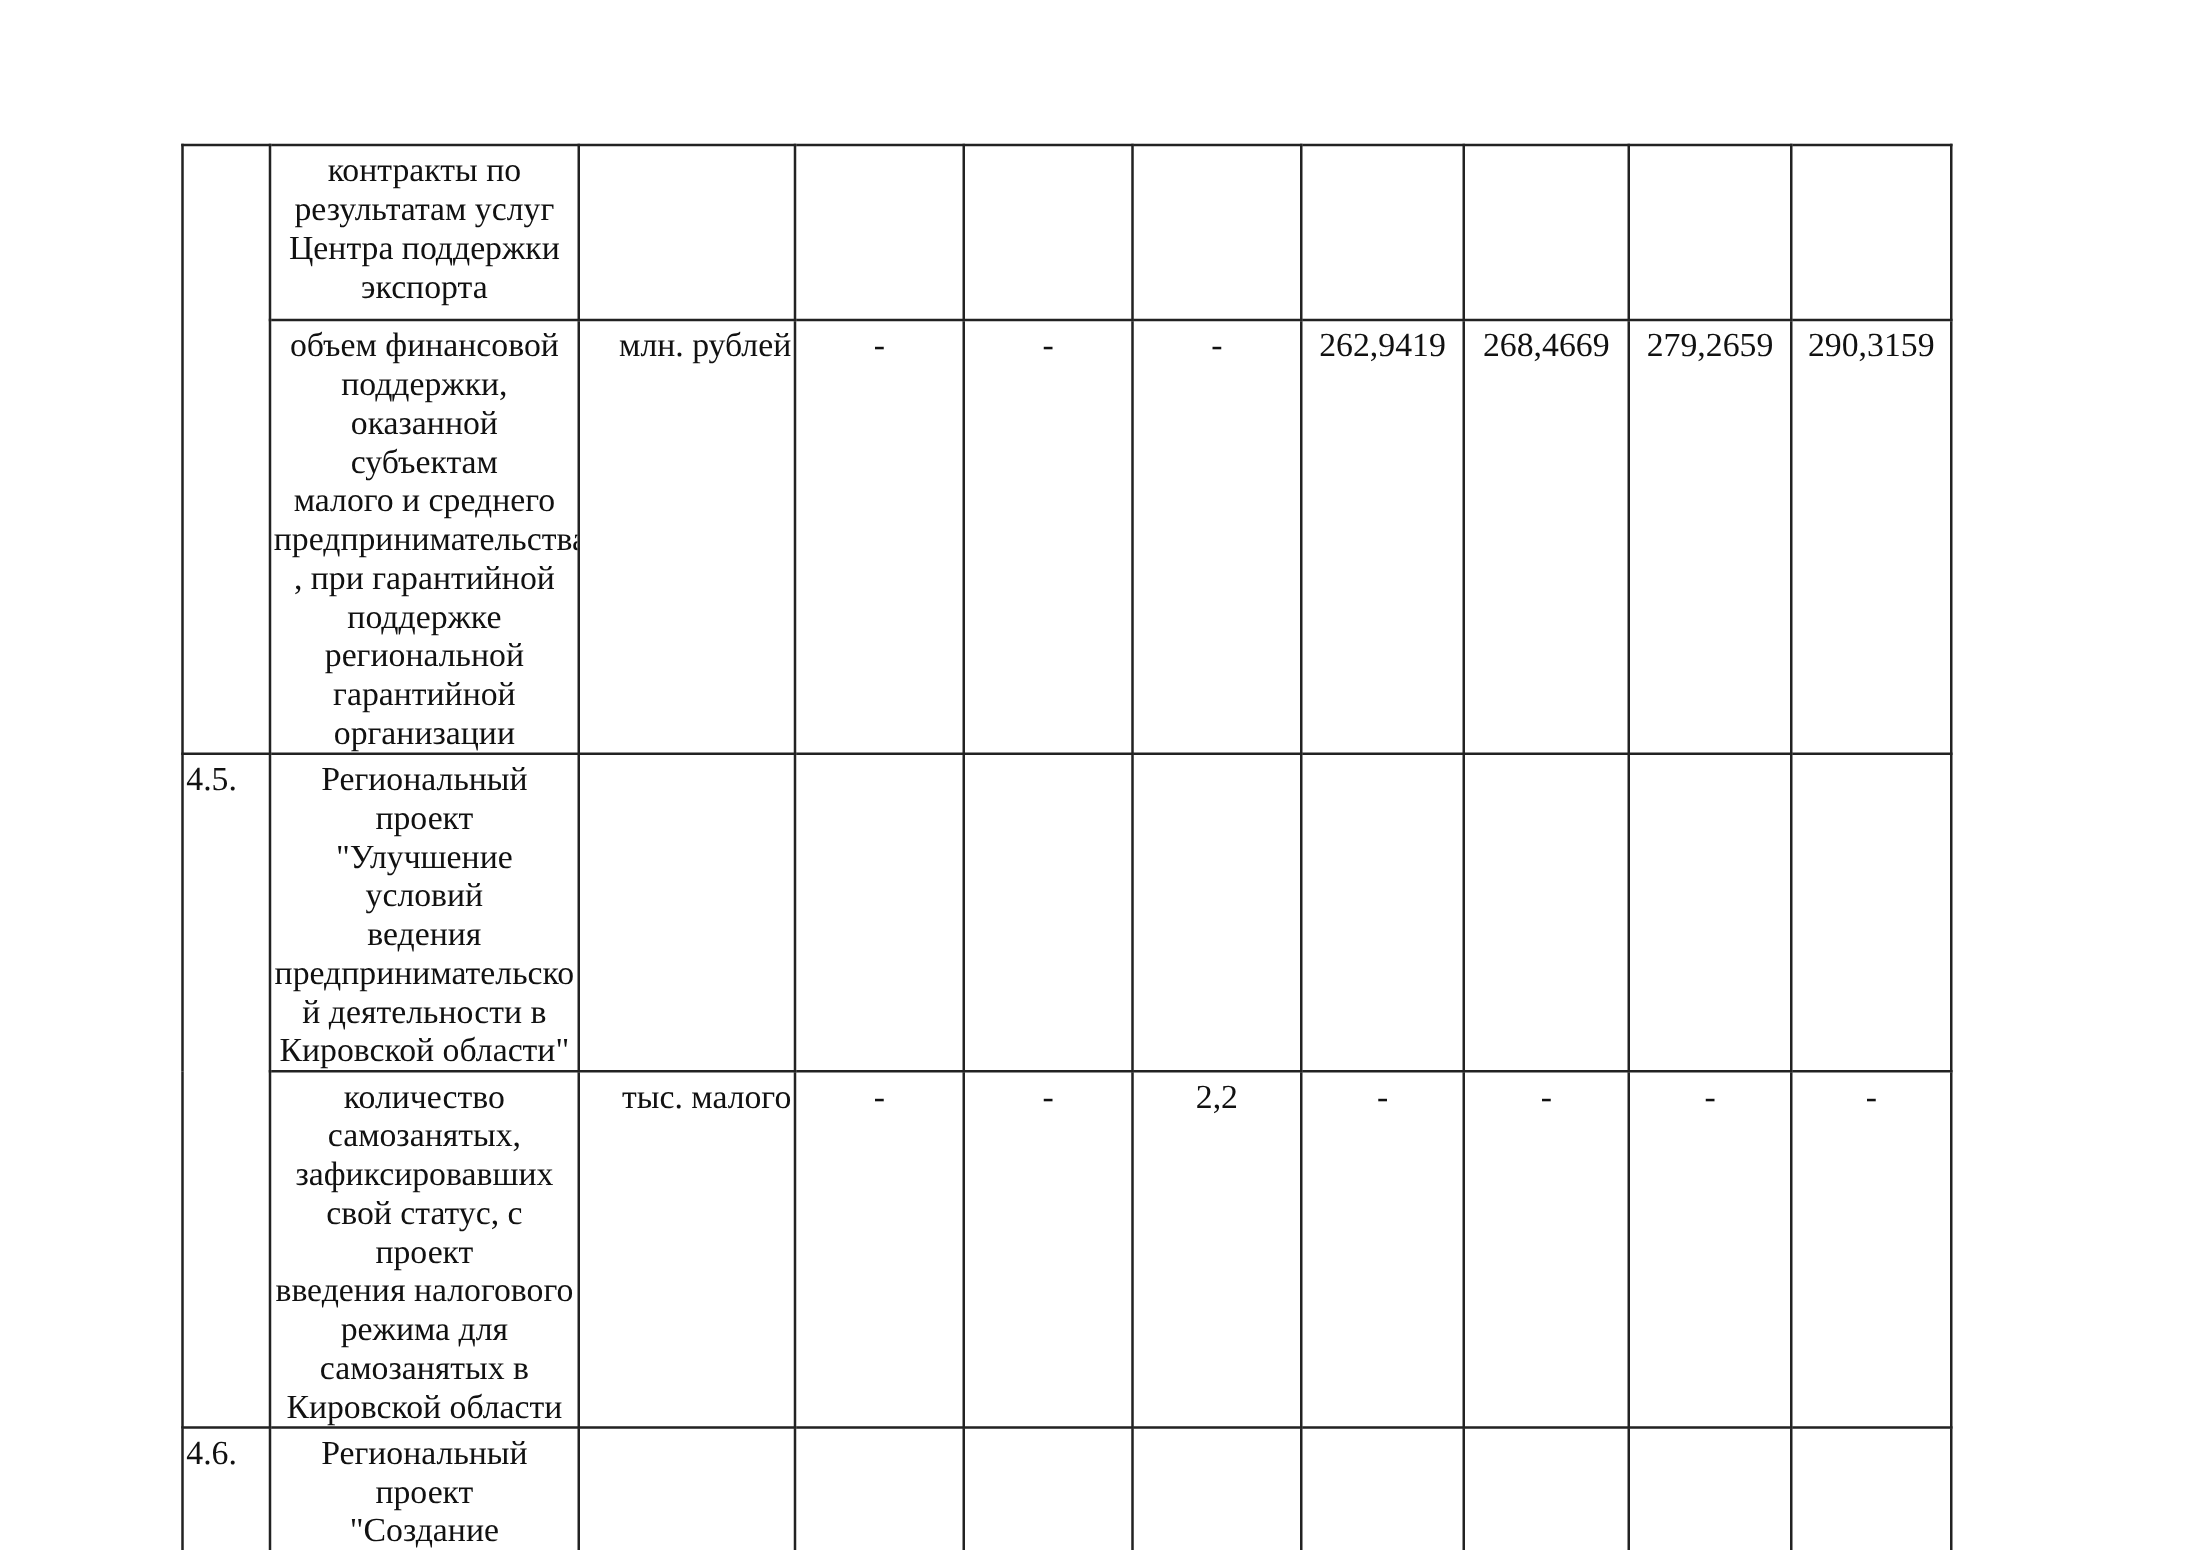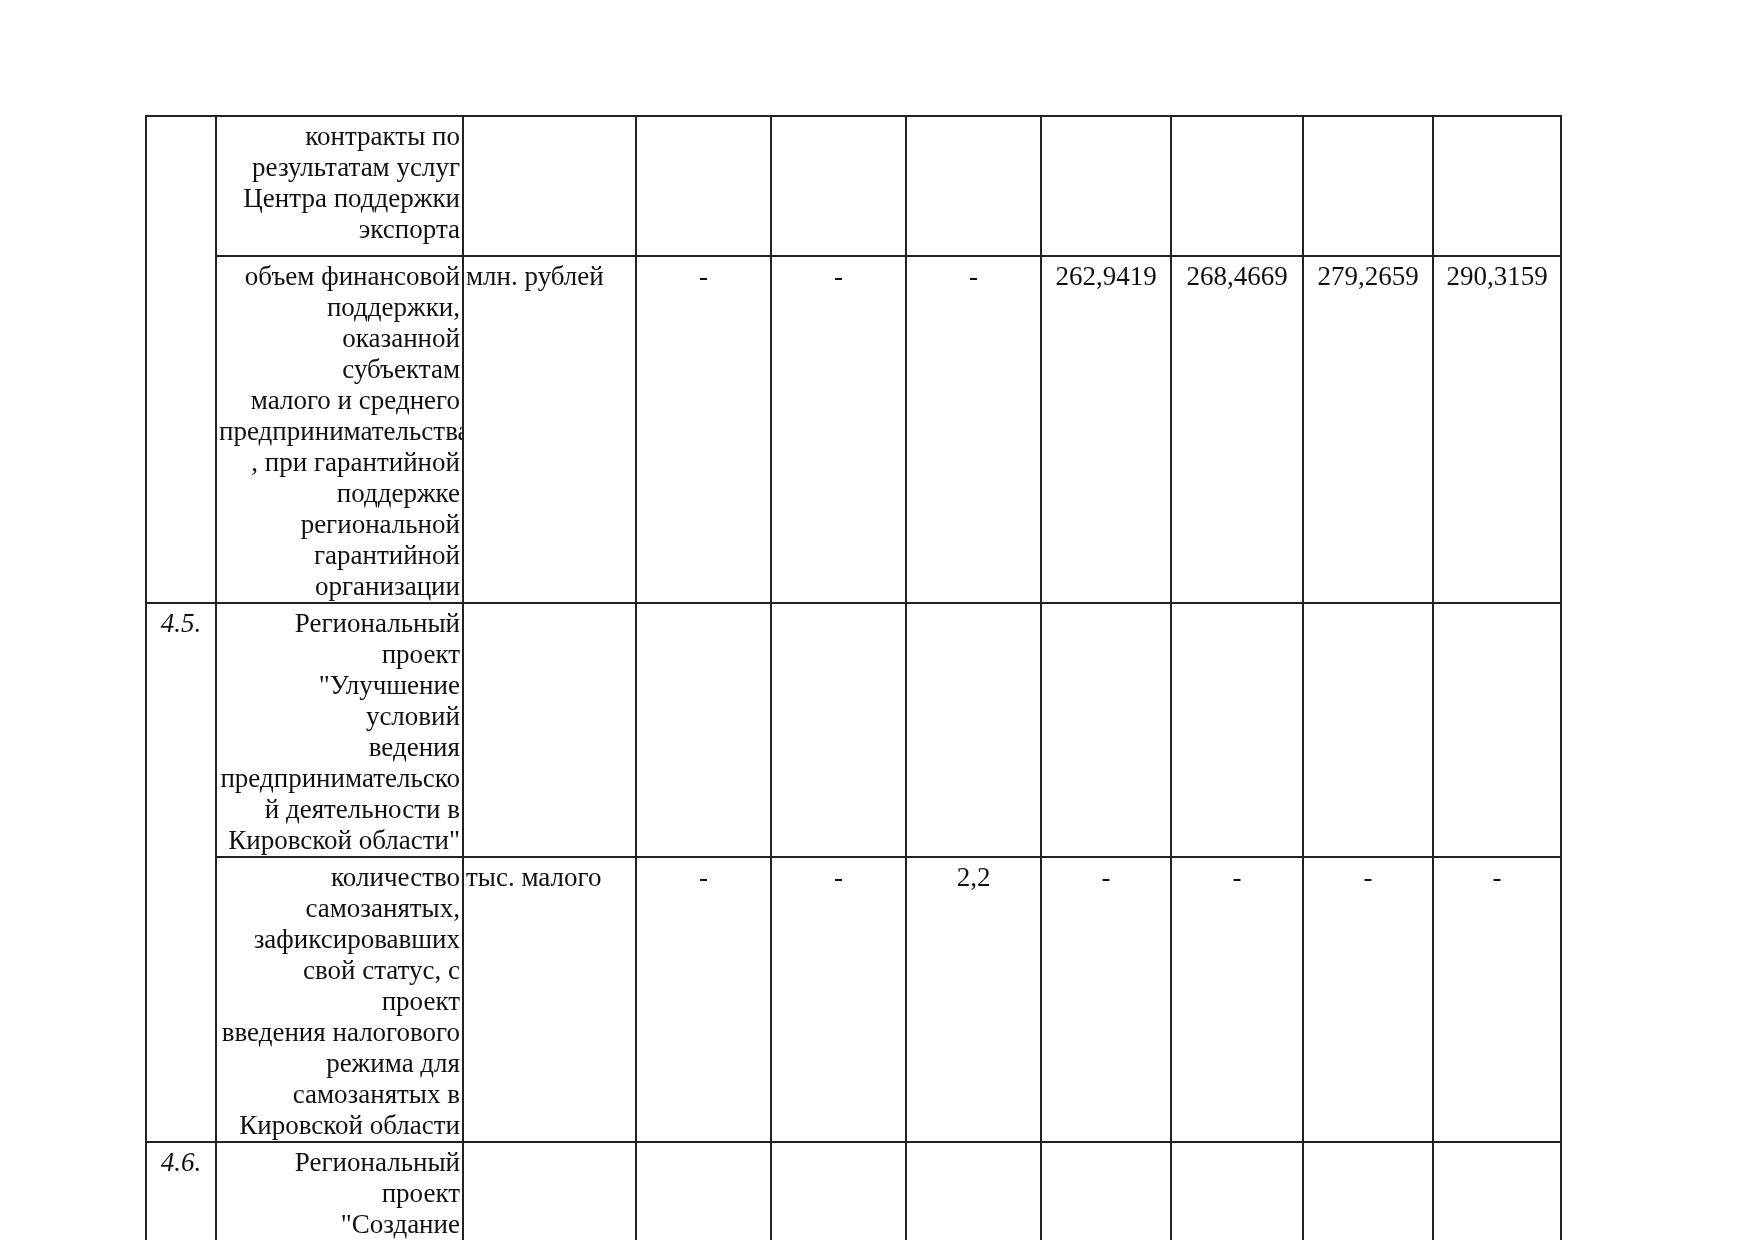--- a/index.html
+++ b/index.html
@@ -28,32 +28,30 @@
   }
   table.doc-table td {
     border: 2px solid #222222;
     vertical-align: top;
     padding: 4px 2px 0 2px;
     font-size: 27px;
     line-height: 31px;
     overflow: hidden;
   }
   td.num {
-    text-align: center;
     white-space: pre-line;
-    font-style: italic;
   }
   td.desc {
-    text-align: right;
+    text-align: center;
     padding-left: 7px;
     padding-right: 0;
     white-space: pre-line;
   }
   td.unit {
-    text-align: left;
+    text-align: right;
     white-space: pre-line;
   }
   td.val {
     text-align: center;
     white-space: pre-line;
   }
 </style>
 </head>
 <body>
 

